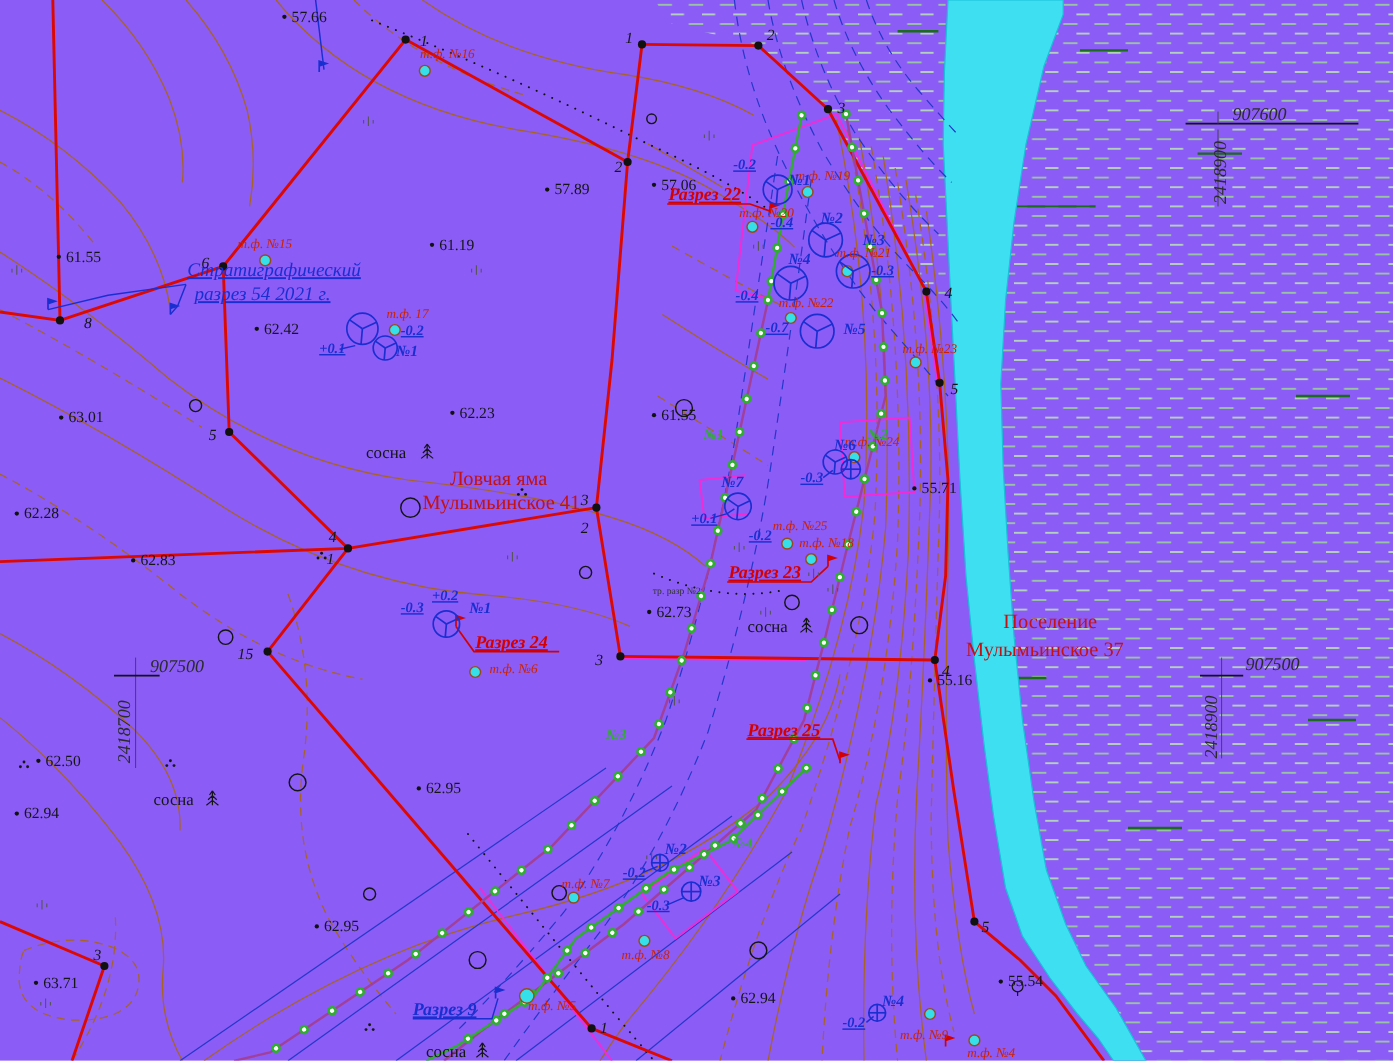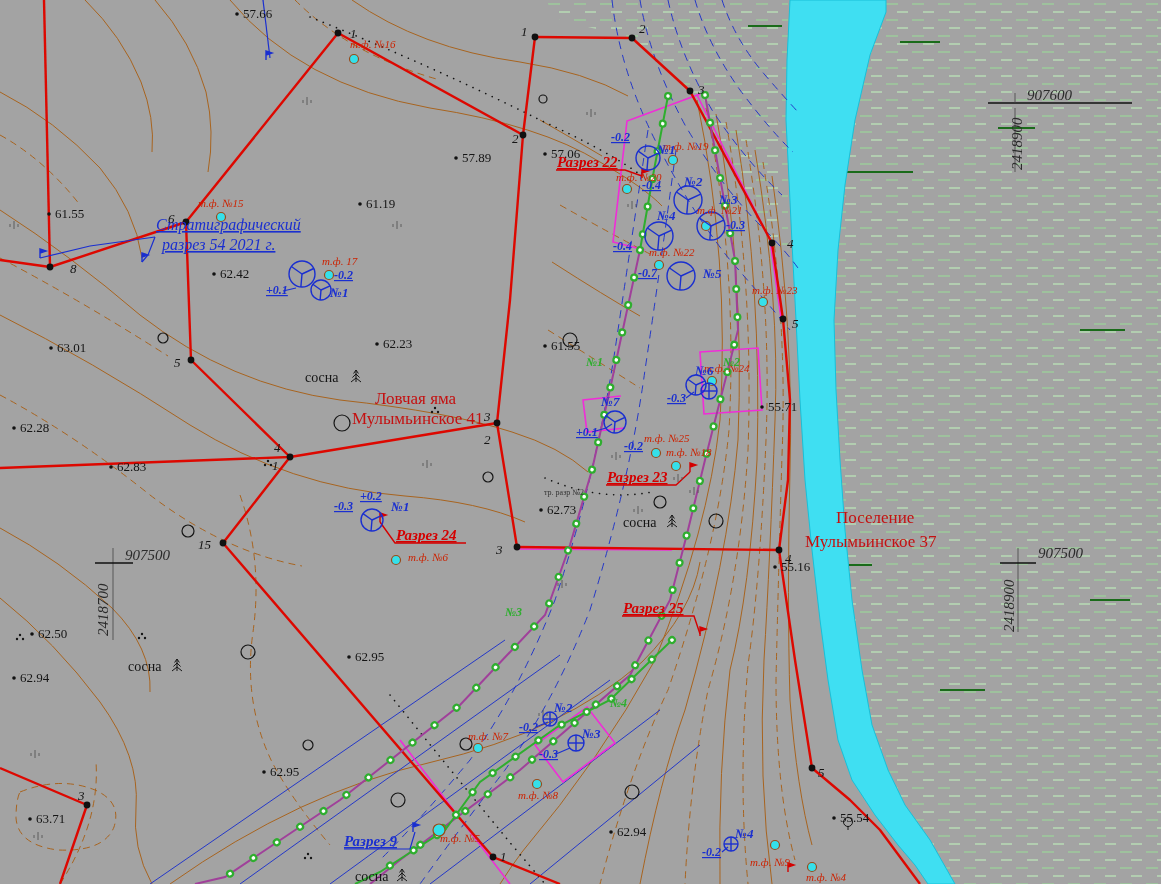--- a/index.html
+++ b/index.html
@@ -1,16 +1,16 @@
 <!DOCTYPE html>
 <html><head>
 <meta charset="utf-8">
 <style>
   html,body{margin:0;padding:0;background:#ffffff;}
-  #stage{position:relative;width:1161px;height:884px;background:#a3a3a3;overflow:hidden;
+  #stage{position:relative;width:1161px;height:884px;background:#8b5cf6;overflow:hidden;
          font-family:"Liberation Serif",serif;}
   svg{display:block;}
   .lbl{font-family:"Liberation Serif",serif;}
   .elev{font-size:13px;fill:#151515;}
   .grid{font-size:15px;font-style:italic;fill:#2b2b2b;}
   .site{font-size:17px;fill:#c41111;}
   .razrez{font-size:15px;font-style:italic;font-weight:bold;fill:#d40000;text-decoration:underline;}
   .razrez-blue{font-size:15px;font-style:italic;font-weight:bold;fill:#1a2fd0;text-decoration:underline;}
   .strat{font-size:16px;font-style:italic;fill:#1a2fd0;text-decoration:underline;}
   .tf{font-size:11px;font-style:italic;fill:#cc2200;}

